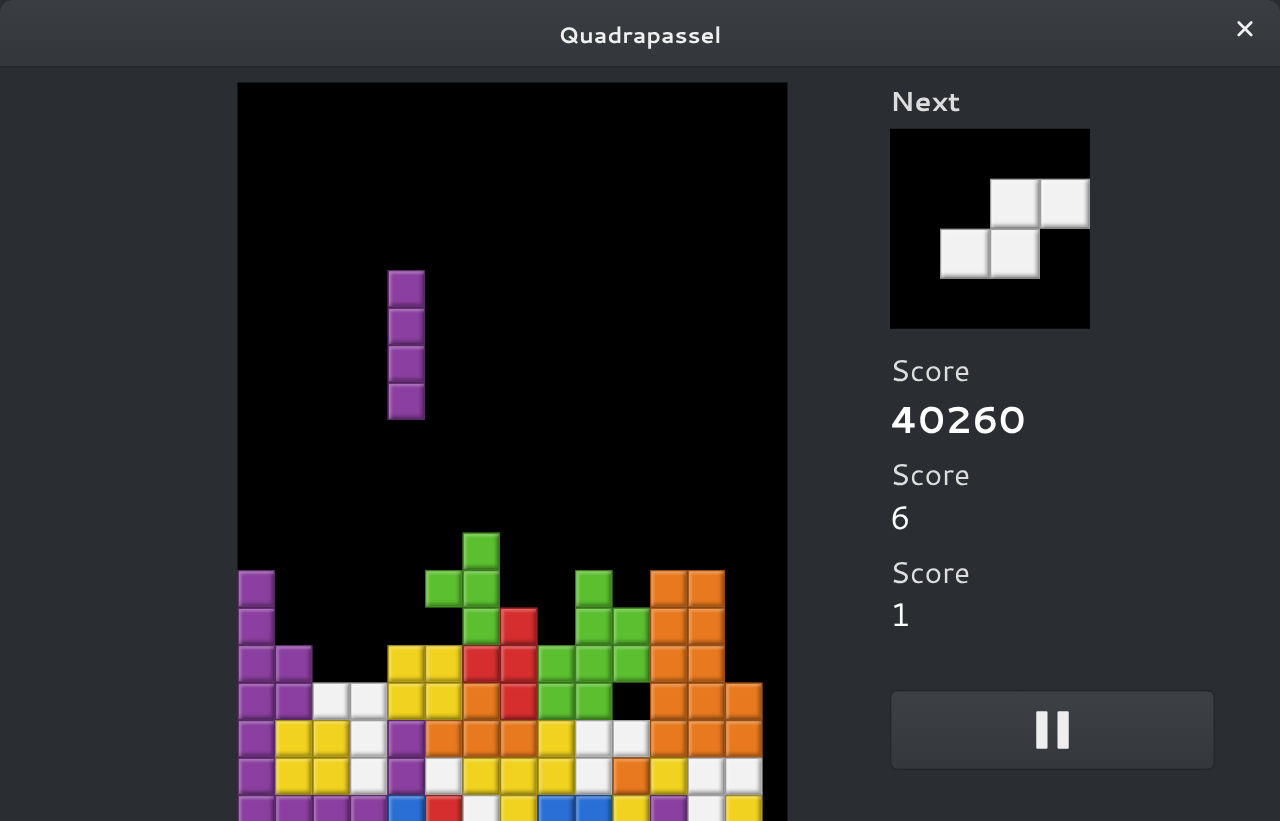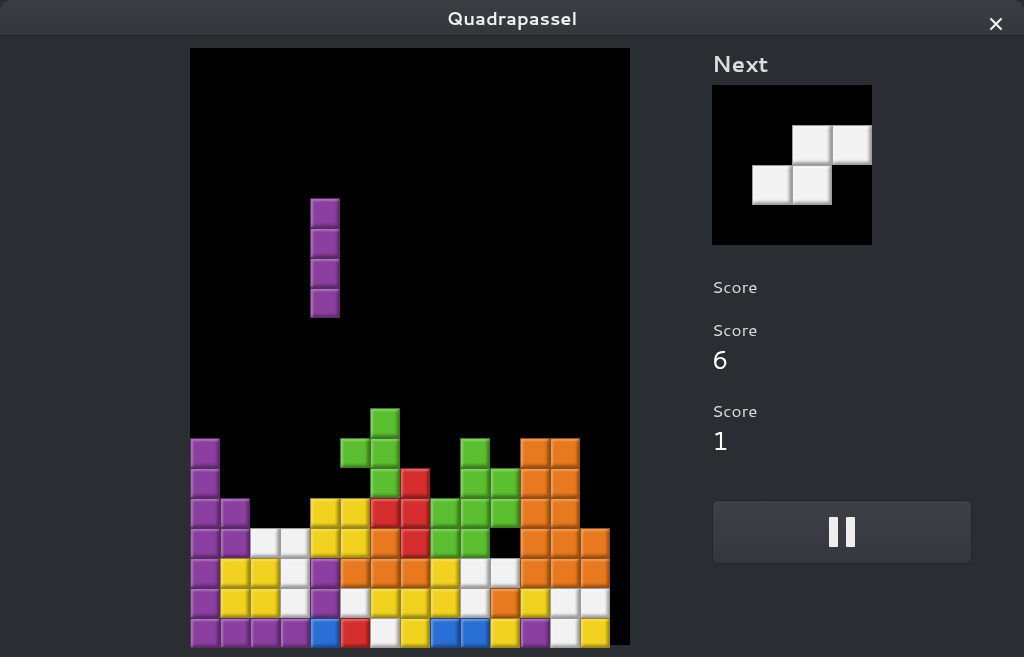--- a/index.html
+++ b/index.html
@@ -6,21 +6,21 @@
   body {
     width: 1024px;
     height: 657px;
     background: #2a2e32;
     font-family: Cantarell, "Segoe UI", sans-serif;
     color: #e8e8e8;
     overflow: hidden;
     border-radius: 10px;
   }
   .titlebar {
-    height: 36px;
+    height: 54px;
     background: linear-gradient(#3a3e42, #33373b);
     border-bottom: 1px solid #1e2124;
     display: flex;
     align-items: center;
     justify-content: center;
     position: relative;
     border-radius: 10px 10px 0 0;
   }
   .titlebar .title {
     font-weight: 700;
@@ -65,23 +65,23 @@
   }
   .sidebar {
     flex: 1;
     background: #2a2e32;
     display: flex;
     flex-direction: column;
     align-items: flex-start;
     padding: 12px 20px 0 20px;
   }
   .next-label, .score-label, .lines-label, .level-label {
-    font-size: 17px;
+    font-size: 24px;
     color: #ddd;
-    margin-top: 19px;
+    margin-top: 6px;
   }
   .next-label { margin-top: 0; font-size: 22px; font-weight: 600; }
   .score-label, .lines-label, .level-label { font-weight: 500; }
   .score-value { font-size: 30px; color: #fff; font-weight: 600; }
   .lines-value, .level-value { font-size: 26px; color: #fff; font-weight: 500; margin-bottom: 2px;}
   .preview {
     width: 160px;
     height: 160px;
     background: #000;
     margin: 6px 0 10px 0;
@@ -237,20 +237,21 @@
   <div class="sidebar">
     <div class="next-label">Next</div>
     <div class="preview" id="preview">
         <div class="pblk" style="left: 80px; top: 40px; background: rgb(242, 242, 242);"></div>
         <div class="pblk" style="left: 120px; top: 40px; background: rgb(242, 242, 242);"></div>
         <div class="pblk" style="left: 40px; top: 80px; background: rgb(242, 242, 242);"></div>
         <div class="pblk" style="left: 80px; top: 80px; background: rgb(242, 242, 242);"></div>
       </div>
 
     <div class="score-label">Score</div>
+    <div class="score-value">40260</div>
 
     <div class="lines-label">Score</div>
     <div class="lines-value">6</div>
 
     <div class="level-label">Score</div>
     <div class="level-value">1</div>
 
     <div class="pause-btn">
       <div class="pause-icon">
           <span></span>

